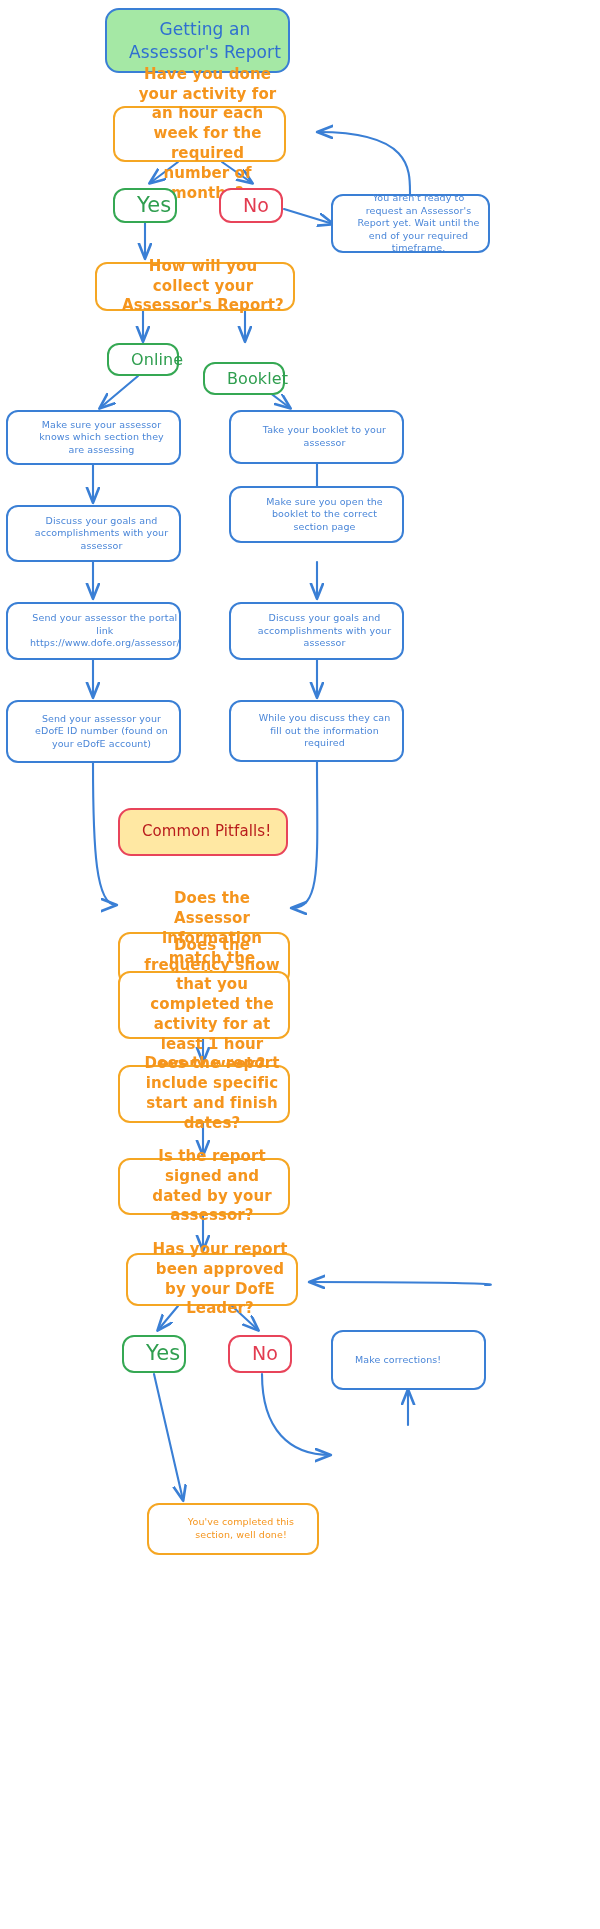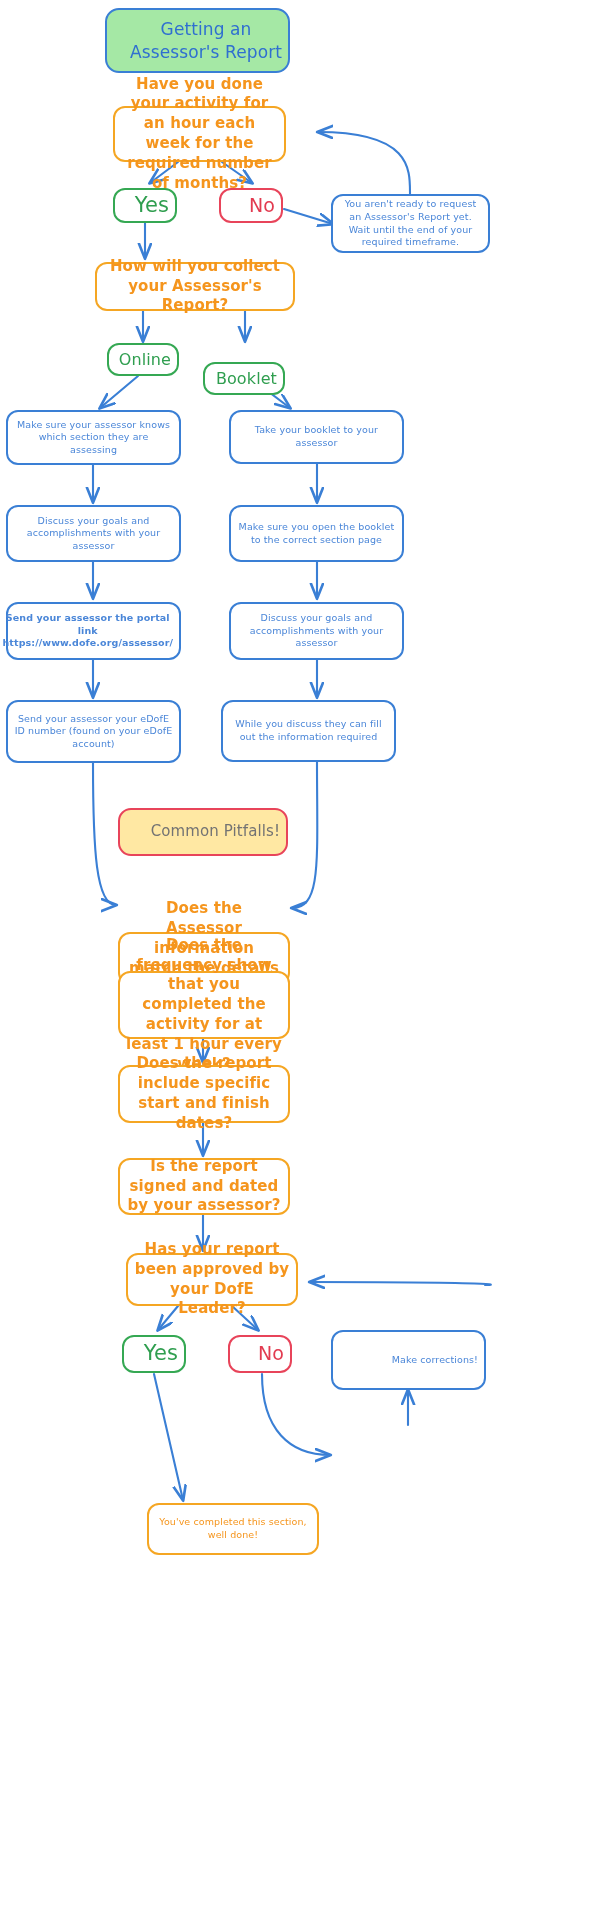--- a/index.html
+++ b/index.html
@@ -1,33 +1,33 @@
 <!DOCTYPE html>
 <html><head>
 <meta charset="utf-8">
 <style>
   html,body{margin:0;padding:0;background:#ffffff;}
   body{width:600px;height:1929px;position:relative;overflow:hidden;
        font-family:"DejaVu Sans","Liberation Sans",sans-serif;}
   #canvas{position:absolute;left:0;top:0;width:600px;height:1929px;}
   svg.edges{position:absolute;left:0;top:0;width:600px;height:1929px;pointer-events:none;}
   .node{position:absolute;box-sizing:border-box;display:flex;align-items:center;
-        justify-content:flex-end;text-align:center;border-radius:12px;
+        justify-content:flex-start;text-align:center;border-radius:12px;
         border-width:2px;border-style:solid;background:#ffffff;
-        line-height:1.32;letter-spacing:.1px;}
+        line-height:1.32;letter-spacing:.1px;padding-left:16px;}
   .node span{display:block;padding:0 6px;}
   
   .n-start{background:#a5e8a5;border-color:#3a7fd5;color:#2f6fd0;
            font-size:17px;border-radius:14px;}
   .n-question{border-color:#f5a623;color:#f5951d;font-size:15px;font-weight:bold;}
   .n-yes{border-color:#35a853;color:#2f9e4f;font-size:21px;}
   .n-no{border-color:#e8445a;color:#e23b50;font-size:19px;}
   .n-choice{border-color:#35a853;color:#2f9e4f;font-size:16px;}
   .n-step{border-color:#3a7fd5;color:#4a86d8;font-size:9.5px;}
-  .n-pitfall{background:#ffe8a3;border-color:#e8445a;color:#737373;
+  .n-pitfall{background:#ffe8a3;border-color:#e8445a;color:#b91c1c;
              font-size:15px;border-radius:13px;}
   .n-final{border-color:#f5a623;color:#f5951d;font-size:9.5px;}
 </style>
 </head>
 <body>
 
 <div id="canvas">
 
   <svg class="edges" viewBox="0 0 600 1929" xmlns="http://www.w3.org/2000/svg">
     <defs>
@@ -114,37 +114,37 @@
   <div class="node n-choice" style="left:203px;top:343px;width:82px;height:33px;margin-top:19px;">
     <span>Booklet</span>
   </div>
 
   <div class="node n-step" style="left:6px;top:410px;width:175px;height:55px;">
     <span>Make sure your assessor knows which section they are assessing</span>
   </div>
   <div class="node n-step" style="left:6px;top:505px;width:175px;height:57px;">
     <span>Discuss your goals and accomplishments with your assessor</span>
   </div>
-  <div class="node n-step" style="left:6px;top:602px;width:175px;height:58px;font-weight:bold;">
+  <div class="node n-step" style="left:6px;top:602px;width:175px;height:58px;">
     <span>Send your assessor the portal link https://www.dofe.org/assessor/</span>
   </div>
   <div class="node n-step" style="left:6px;top:700px;width:175px;height:63px;">
     <span>Send your assessor your eDofE ID number (found on your eDofE account)</span>
   </div>
 
   <div class="node n-step" style="left:229px;top:410px;width:175px;height:54px;">
     <span>Take your booklet to your assessor</span>
   </div>
-  <div class="node n-step" style="left:229px;top:505px;width:175px;height:57px;">
+  <div class="node n-step" style="left:229px;top:486px;width:175px;height:57px;">
     <span>Make sure you open the booklet to the correct section page</span>
   </div>
   <div class="node n-step" style="left:229px;top:602px;width:175px;height:58px;">
     <span>Discuss your goals and accomplishments with your assessor</span>
   </div>
-  <div class="node n-step" style="left:221px;top:700px;width:175px;height:62px;">
+  <div class="node n-step" style="left:229px;top:700px;width:175px;height:62px;">
     <span>While you discuss they can fill out the information required</span>
   </div>
 
   <div class="node n-pitfall" style="left:118px;top:808px;width:170px;height:48px;">
     <span>Common Pitfalls!</span>
   </div>
 
   <div class="node n-question" style="left:118px;top:932px;width:172px;height:53px;">
     <span>Does the Assessor information match the details you originally entered?</span>
   </div>

